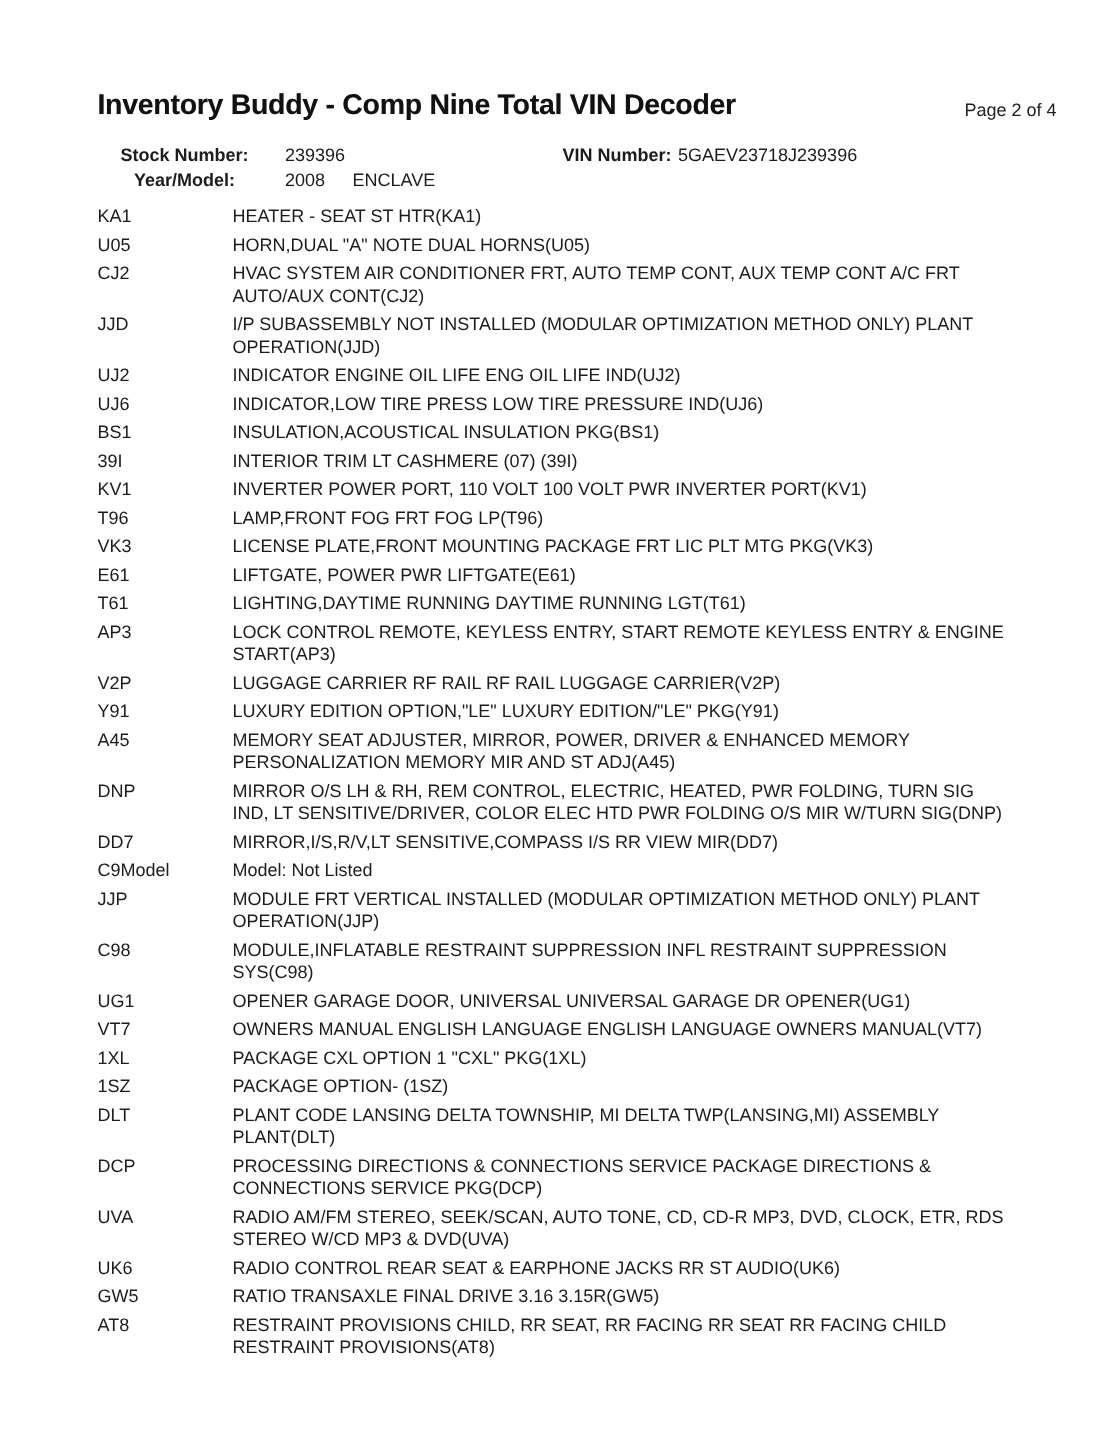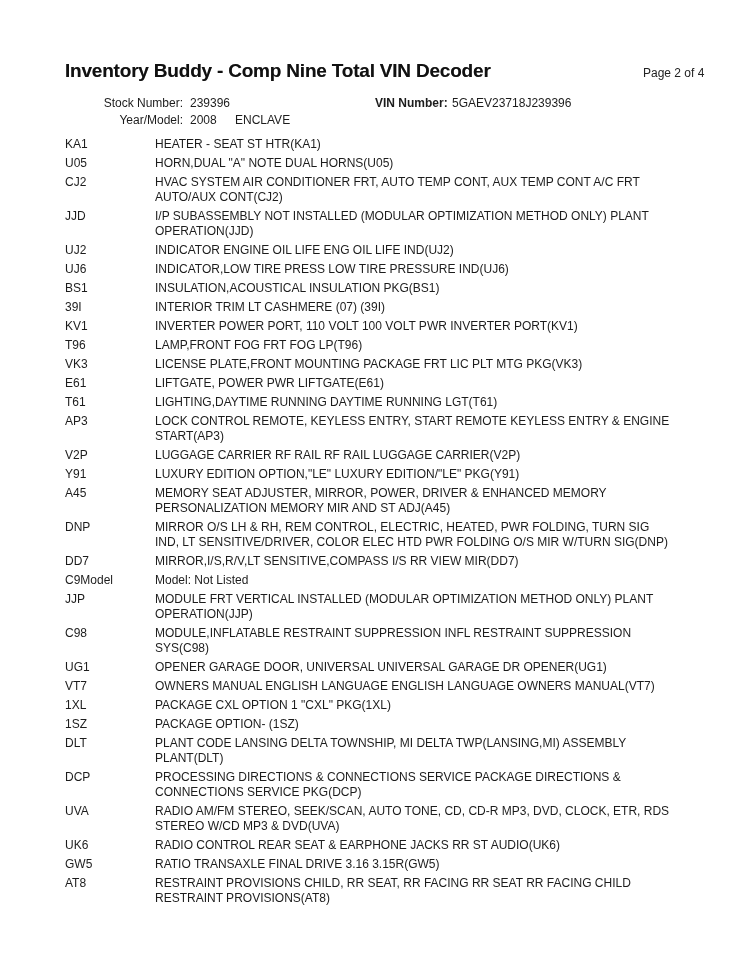--- a/index.html
+++ b/index.html
@@ -19,22 +19,22 @@
     position: absolute; left: 65px; top: 60px;
     font-size: 19px; font-weight: bold; color: #111;
     letter-spacing: -0.2px; white-space: nowrap;
     text-shadow: 0 0 0.5px rgba(0,0,0,0.45);
   }
   .page-indicator {
     position: absolute; left: 643px; top: 66px;
     font-size: 12px; color: #222; white-space: nowrap;
   }
   .meta-label {
-    position: absolute; left: 63px; width: 120px; text-align: right;
-    font-size: 12px; font-weight: normal; color: #1c1c1c; white-space: nowrap;
+    position: absolute; left: 63px; width: 120px; text-align: center;
+    font-size: 12px; font-weight: bold; color: #1c1c1c; white-space: nowrap;
   }
   .meta-value {
     position: absolute; font-size: 12px; color: #1c1c1c; white-space: nowrap;
   }
   .vin-label {
     position: absolute; left: 375px; font-size: 12px; font-weight: bold;
     color: #1c1c1c; white-space: nowrap;
   }
   .row-1 { top: 96px; }
   .row-2 { top: 113px; }

